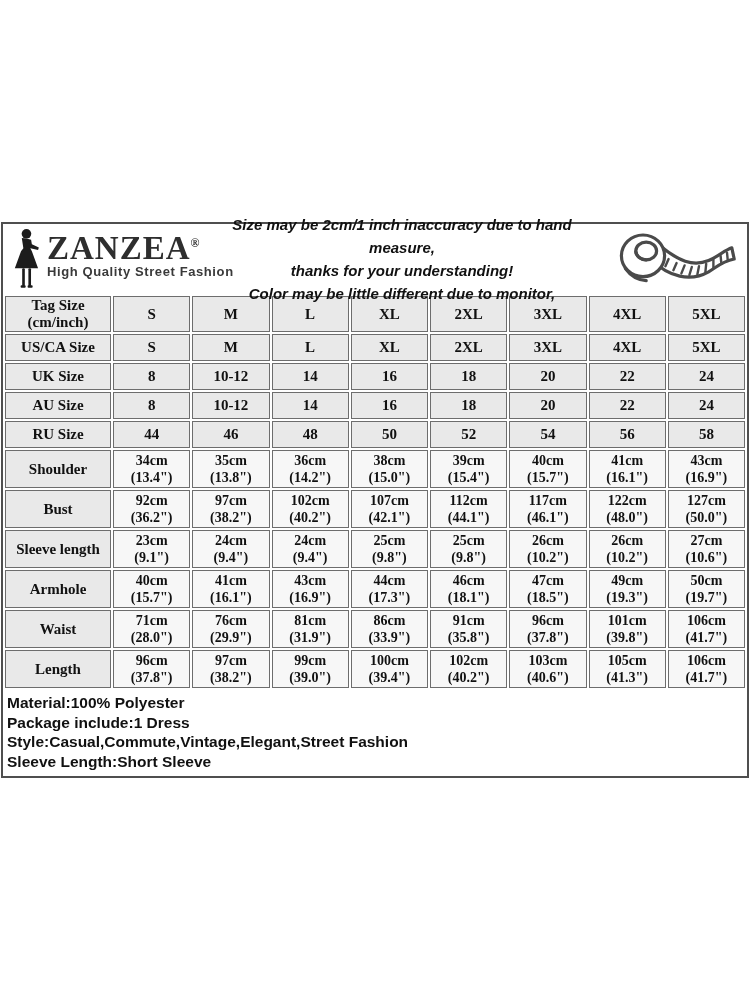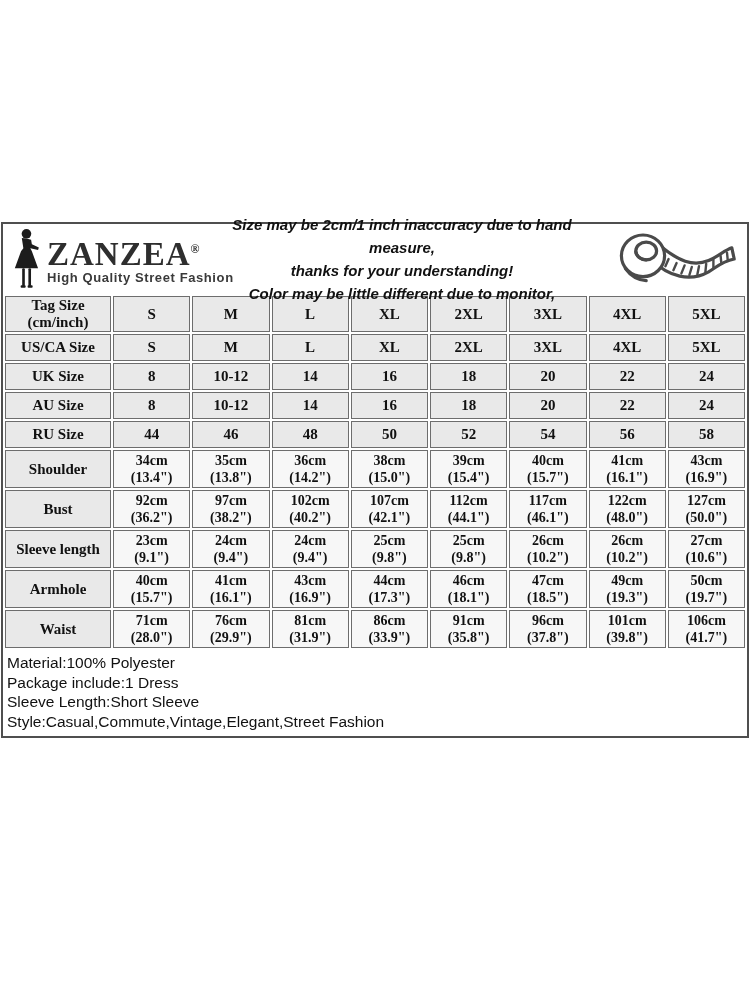--- a/index.html
+++ b/index.html
@@ -1,41 +1,41 @@
 <!DOCTYPE html>
 <html><head>
 <meta charset="utf-8">
 <style>
   html,body{margin:0;padding:0;background:#fff;}
   body{width:750px;height:1000px;position:relative;font-family:"Liberation Sans",sans-serif;color:#111;}
   .sheet{position:absolute;top:222px;left:1px;width:744px;border:2px solid #4f4f4f;background:#fff;}
 
   
   .header-band{display:flex;align-items:center;height:70px;padding:0 6px 0 8px;}
-  .logo{display:flex;align-items:center;width:188px;flex:0 0 auto;}
+  .logo{display:flex;width:188px;flex:0 0 auto;}
   .logo svg{flex:0 0 auto;}
   .logo-text{display:flex;flex-direction:column;margin-left:2px;}
   .brand{font-family:"Liberation Serif",serif;font-weight:bold;font-size:33px;line-height:30px;color:#2e2e2e;letter-spacing:1px;white-space:nowrap;}
   .reg{font-size:12px;vertical-align:super;letter-spacing:0;}
   .tagline{font-size:13px;font-weight:bold;color:#3a3a3a;letter-spacing:.6px;margin-top:1px;white-space:nowrap;}
   .disclaimer{flex:1;text-align:center;font-size:15px;font-weight:bold;line-height:23px;padding-right:4px;font-style:italic;}
   .tape{flex:0 0 auto;width:132px;display:flex;justify-content:center;}
 
   
   table{width:100%;border-collapse:separate;border-spacing:2px;table-layout:fixed;font-family:Liberation Serif, serif;}
   th,td{border:1px solid #6d6d6d;text-align:center;vertical-align:middle;font-weight:bold;padding:0;white-space:pre-line;overflow:hidden;}
   th{width:104px;font-size:15px;background:#e9e9e9;}
   tr.row-size td{background:#e9e9e9;font-size:15px;height:25px;}
   tr.row-tag th, tr.row-tag td{height:32px;}
   tr.row-measure td{background:#f7f7f7;font-size:14px;line-height:17px;height:36px;}
   tr.row-measure th{font-size:15px;}
 
   
   .footer{padding:3px 4px 5px 4px;}
-  .footer-line{font-size:15.5px;font-weight:normal;line-height:19.5px;white-space:nowrap;}
+  .footer-line{font-size:15.5px;font-weight:bold;line-height:19.5px;white-space:nowrap;}
 </style>
 </head>
 <body>
 
 <div class="sheet">
 
   <div class="header-band">
     <div class="logo">
       <svg width="34" height="62" viewBox="0 0 40 80" aria-hidden="true">
         <g fill="#1c1c1c">
@@ -227,23 +227,42 @@
 (33.9")</td>
           <td>91cm
 (35.8")</td>
           <td>96cm
 (37.8")</td>
           <td>101cm
 (39.8")</td>
           <td>106cm
 (41.7")</td>
         </tr>
+        <tr class="row-measure">
+          <th>Length</th>
+          <td>96cm
+(37.8")</td>
+          <td>97cm
+(38.2")</td>
+          <td>99cm
+(39.0")</td>
+          <td>100cm
+(39.4")</td>
+          <td>102cm
+(40.2")</td>
+          <td>103cm
+(40.6")</td>
+          <td>105cm
+(41.3")</td>
+          <td>106cm
+(41.7")</td>
+        </tr>
       </tbody>
   </table>
 
   <div class="footer">
       <div class="footer-line">Material:100% Polyester</div>
       <div class="footer-line">Package include:1 Dress</div>
+      <div class="footer-line">Style:Casual,Commute,Vintage,Elegant,Street Fashion</div>
       <div class="footer-line">Sleeve Length:Short Sleeve</div>
-      <div class="footer-line">Style:Casual,Commute,Vintage,Elegant,Street Fashion</div>
     </div>
 
 </div>
 
 </body></html>

